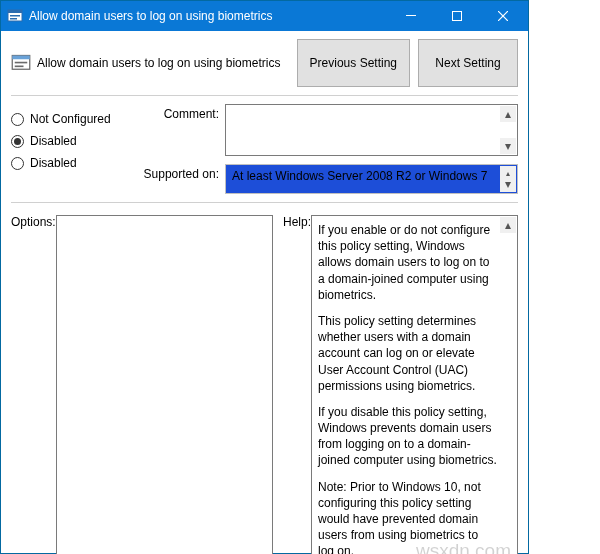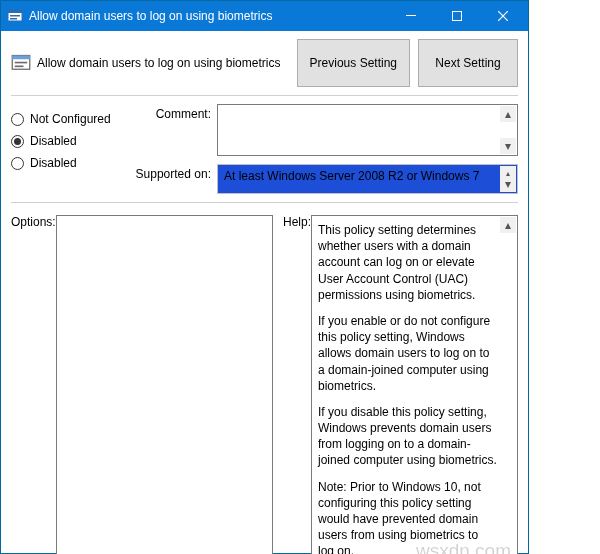--- a/index.html
+++ b/index.html
@@ -8,21 +8,21 @@
 .titlebar { background: #0a78d6; color: #fff; display: flex; align-items: center; height: 30px; padding: 0 2px 0 6px; }
 .titlebar .ticon { width: 16px; height: 16px; margin-right: 6px; }
 .titlebar .ttext { flex: 1; }
 .titlebar .tbtn { width: 46px; height: 30px; display: flex; align-items: center; justify-content: center; color: #fff; }
 .content { flex: 1; display: flex; flex-direction: column; padding: 8px 10px 0 10px; gap: 6px; }
 .header-row { display: flex; align-items: center; }
 .header-row .hicon { width: 20px; height: 20px; margin-right: 6px; }
 .header-row .htitle { flex: 1; color: #000; }
 .header-row .hbtn { border: 1px solid #adadad; background: #e1e1e1; padding: 16px 12px; margin-left: 8px; min-width: 100px; text-align: center; }
 .divider { height: 1px; background: #d0d0d0; margin: 2px 0; }
-.upper { display: flex; }
+.upper { display: flex; gap: 8px; }
 .radio-col { width: 118px; padding-top: 4px; }
 .radio-row { display: flex; align-items: center; margin: 4px 0 8px 0; gap: 6px; }
 .radio-outer { width: 13px; height: 13px; border: 1px solid #333; border-radius: 50%; display: inline-flex; align-items: center; justify-content: center; background: #fff; }
 .radio-dot { width: 7px; height: 7px; background: #333; border-radius: 50%; }
 .fields-col { flex: 1; display: flex; flex-direction: column; gap: 8px; }
 .field-row { display: flex; align-items: flex-start; gap: 6px; }
 .field-label { width: 82px; text-align: right; padding-top: 3px; }
 .textarea { flex: 1; border: 1px solid #7a7a7a; background: #fff; height: 52px; position: relative; }
 .support-box { flex: 1; border: 1px solid #c0c0c0; background: #1d4ed8; min-height: 30px; padding: 4px 6px; position: relative; color: #000; }
 .scroll-up, .scroll-down { position: absolute; right: 1px; width: 16px; height: 16px; display: flex; align-items: center; justify-content: center; color: #555; background: #f0f0f0; }
@@ -125,22 +125,22 @@
 
     <div class="lower">
       <div class="panel left">
         <div class="panel-label">Options:</div>
         <div class="panel-box"></div>
       </div>
       <div class="panel right">
         <div class="panel-label">Help:</div>
         <div class="panel-box">
           <div class="help-text">
+            <p>If you enable or do not configure this policy setting, Windows allows domain users to log on to a domain-joined computer using biometrics.</p>
             <p>This policy setting determines whether users with a domain account can log on or elevate User Account Control (UAC) permissions using biometrics.</p>
-            <p>If you enable or do not configure this policy setting, Windows allows domain users to log on to a domain-joined computer using biometrics.</p>
             <p>If you disable this policy setting, Windows prevents domain users from logging on to a domain-joined computer using biometrics.</p>
             <p>Note: Prior to Windows 10, not configuring this policy setting would have prevented domain users from using biometrics to log on.</p>
           </div>
           <div class="scroll-up">▴</div>
           <div class="scroll-down">▾</div>
           <div class="watermark">wsxdn.com</div>
         </div>
       </div>
     </div>
   </div>

